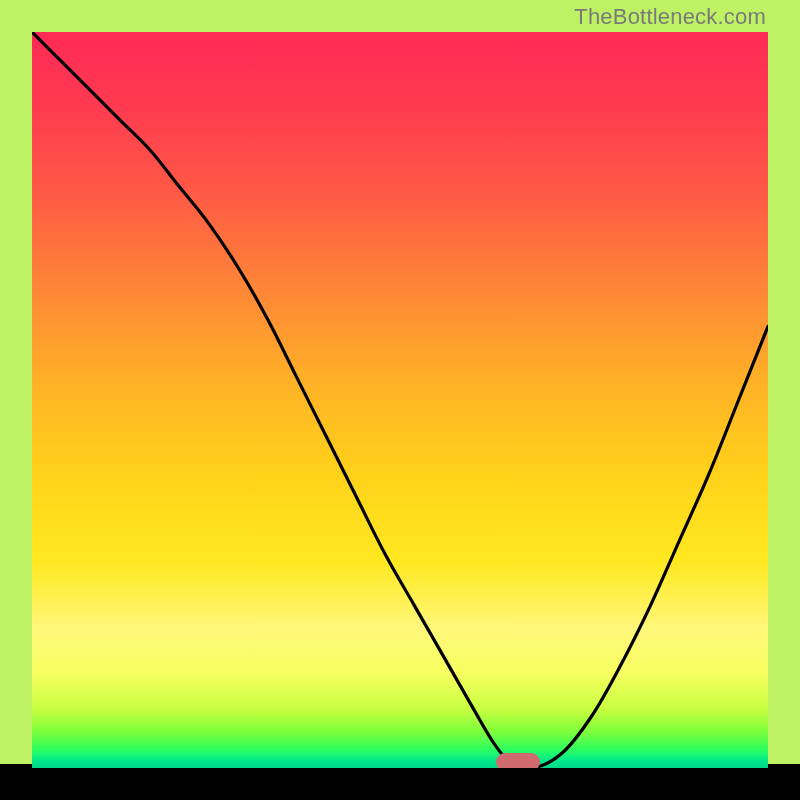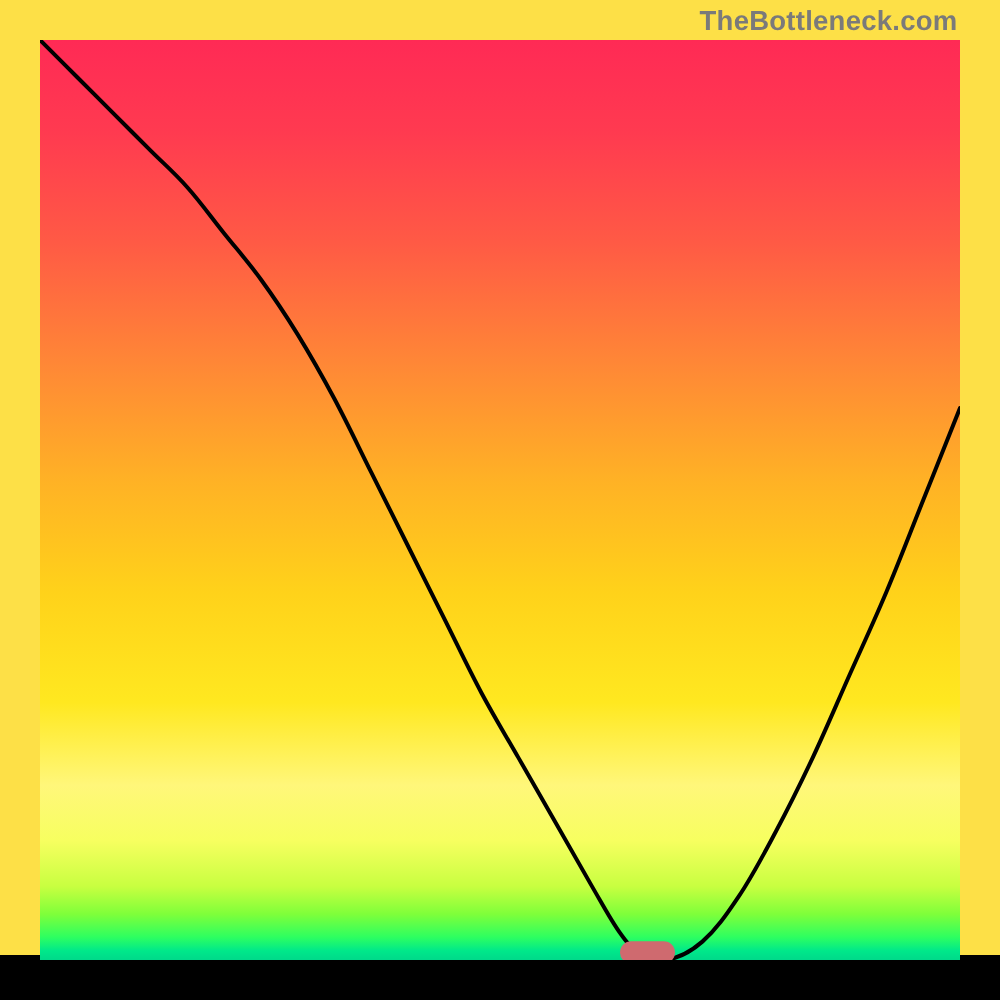--- a/index.html
+++ b/index.html
@@ -9,22 +9,21 @@
     height: 800px;
     background: #000;
     overflow: hidden;
   }
   .frame {
     position: absolute;
     top: 0;
     left: 0;
     width: 800px;
     height: 764px;
-    background: #fde047;
-    font-weight: bold;
+    background: #bef264;
   }
   .plot-area {
     position: absolute;
     top: 32px;
     left: 32px;
     width: 736px;
     height: 736px;
     overflow: hidden;
   }
   .gradient {

